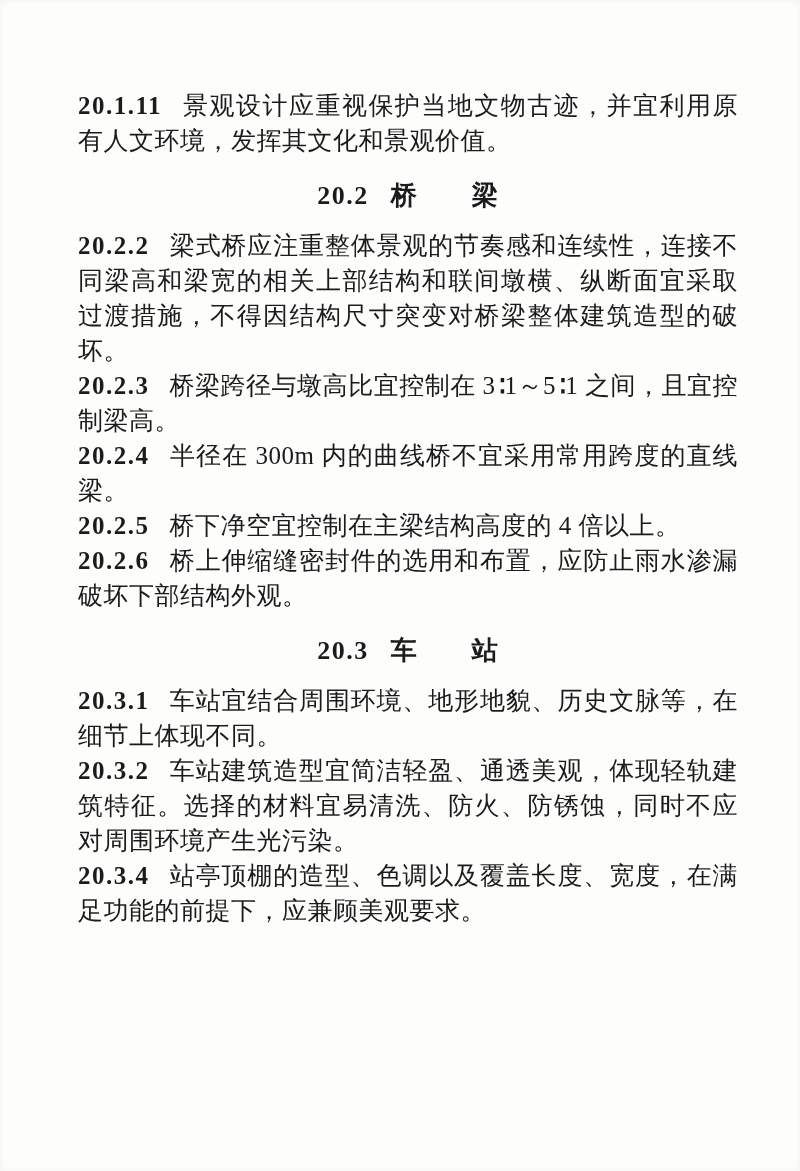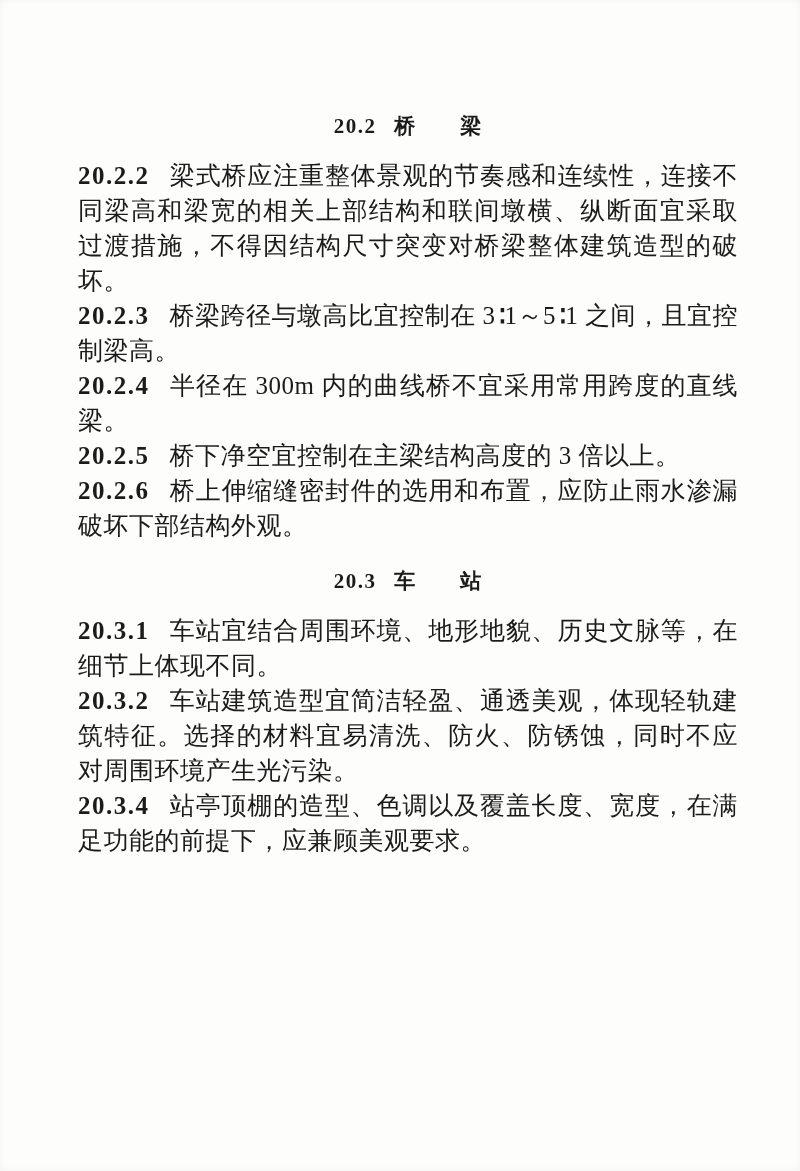--- a/index.html
+++ b/index.html
@@ -34,47 +34,48 @@
   }
   .clause .num {
     font-weight: bold;
     letter-spacing: 1.5px;
     margin-right: 20px;
     white-space: nowrap;
   }
   .section-heading {
     margin: 20px 0 14px 0;
     text-align: center;
-    font-size: 21px;
+    font-size: 26px;
     font-weight: bold;
     line-height: 36px;
     letter-spacing: 1px;
   }
   .section-heading .hnum {
     margin-right: 0.85em;
     letter-spacing: 1.5px;
   }
 </style>
 </head>
 <body>
 
 <div class="page">
   <main class="content">
 
+    <p class="clause"><span class="num">20.1.11</span><span class="txt">景观设计应重视保护当地文物古迹，并宜利用原有人文环境，发挥其文化和景观价值。</span></p>
 
     <h2 class="section-heading"><span class="hnum">20.2</span><span class="htitle">桥　　梁</span></h2>
 
 
     <p class="clause"><span class="num">20.2.2</span><span class="txt">梁式桥应注重整体景观的节奏感和连续性，连接不同梁高和梁宽的相关上部结构和联间墩横、纵断面宜采取过渡措施，不得因结构尺寸突变对桥梁整体建筑造型的破坏。</span></p>
 
     <p class="clause"><span class="num">20.2.3</span><span class="txt">桥梁跨径与墩高比宜控制在 3∶1～5∶1 之间，且宜控制梁高。</span></p>
 
     <p class="clause"><span class="num">20.2.4</span><span class="txt">半径在 300m 内的曲线桥不宜采用常用跨度的直线梁。</span></p>
 
-    <p class="clause"><span class="num">20.2.5</span><span class="txt">桥下净空宜控制在主梁结构高度的 3 倍以上。</span></p>
+    <p class="clause"><span class="num">20.2.5</span><span class="txt">桥下净空宜控制在主梁结构高度的 4 倍以上。</span></p>
 
     <p class="clause"><span class="num">20.2.6</span><span class="txt">桥上伸缩缝密封件的选用和布置，应防止雨水渗漏破坏下部结构外观。</span></p>
 
     <h2 class="section-heading"><span class="hnum">20.3</span><span class="htitle">车　　站</span></h2>
 
     <p class="clause"><span class="num">20.3.1</span><span class="txt">车站宜结合周围环境、地形地貌、历史文脉等，在细节上体现不同。</span></p>
 
     <p class="clause"><span class="num">20.3.2</span><span class="txt">车站建筑造型宜简洁轻盈、通透美观，体现轻轨建筑特征。选择的材料宜易清洗、防火、防锈蚀，同时不应对周围环境产生光污染。</span></p>
 
 

